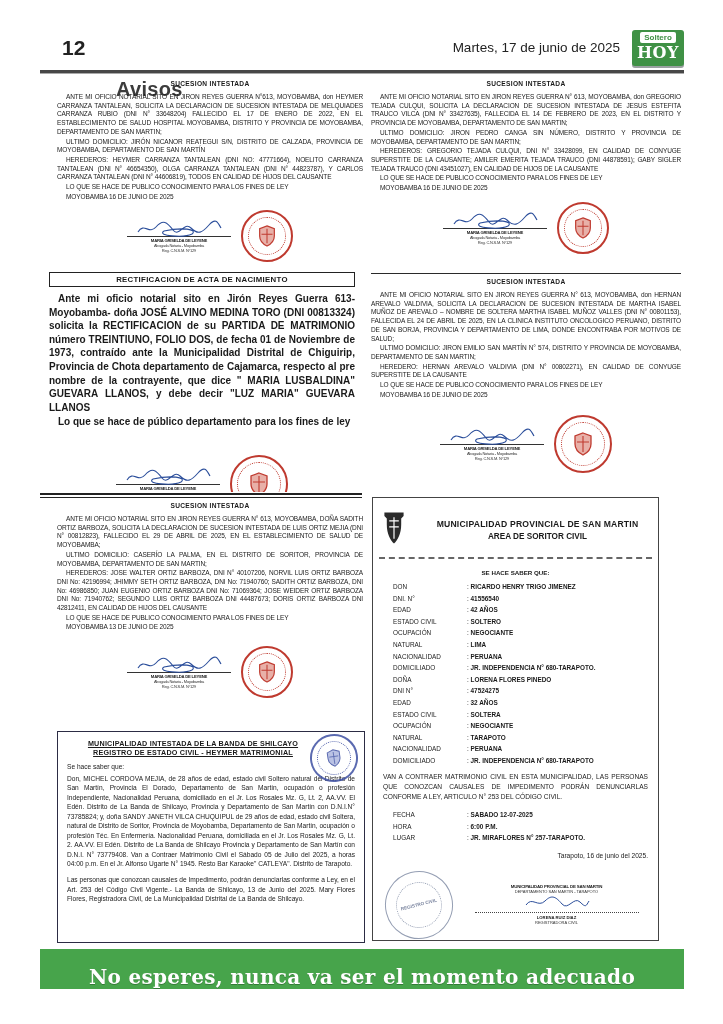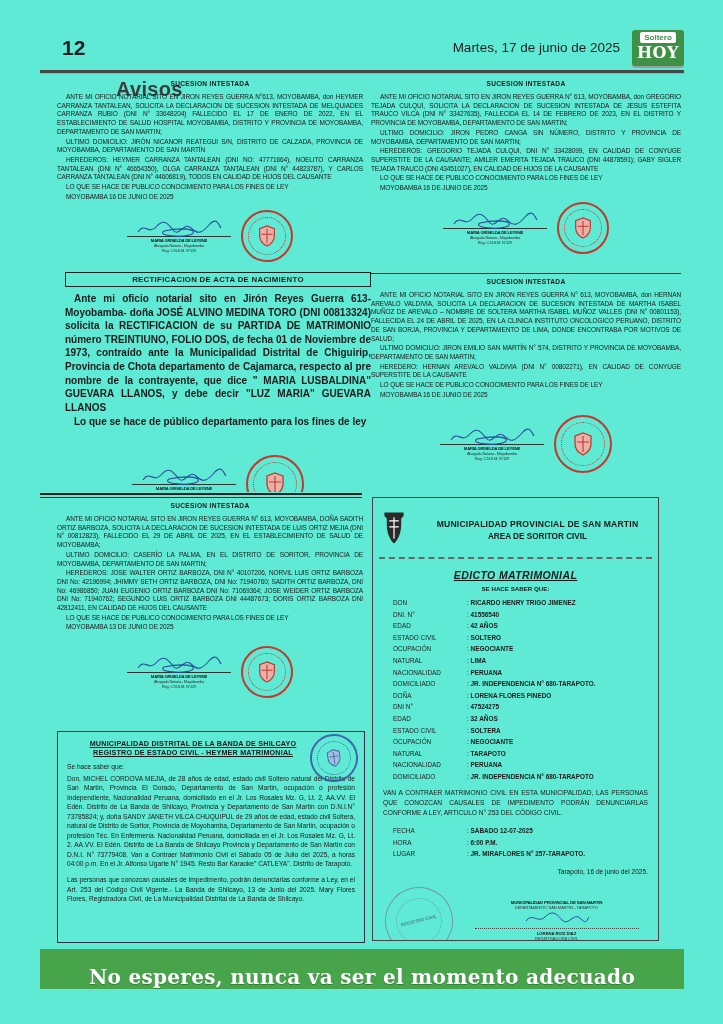--- a/index.html
+++ b/index.html
@@ -1,16 +1,16 @@
 <!DOCTYPE html>
 <html><head>
 <meta charset="utf-8">
 <style>
   html,body{margin:0;padding:0;background:#e8e8e8;}
-  .page{position:relative;width:723px;height:1024px;background:#5eead4;margin:0 auto;
+  .page{position:relative;width:723px;height:1024px;background:#ffffff;margin:0 auto;
         font-family:"Liberation Sans",sans-serif;color:#1a1a1a;overflow:hidden;
         box-shadow:0 0 4px rgba(0,0,0,.25);}
   
   .hdr{position:absolute;left:40px;top:30px;width:644px;height:38px;}
   .pagenum{position:absolute;left:22px;top:6px;font-size:21px;font-weight:bold;color:#222;}
   .section-title{position:absolute;left:76px;top:4px;font-size:20px;font-weight:bold;color:#3c3c3c;letter-spacing:.3px;margin-top:44px;}
   .hdr-date{position:absolute;right:64px;top:10px;font-size:13.5px;color:#222;}
   .logo{position:absolute;right:0;top:0;width:52px;height:36px;background:#3f9145;border-radius:3px;
         box-shadow:0 2px 0 #9aa0a0;text-align:center;}
   .logo-top{margin:2px auto 0;width:36px;height:11px;background:#fff;border-radius:2px;
@@ -137,21 +137,21 @@
         <div class="seal-in">
             <svg width="22" height="24" viewBox="0 0 24 26">
               <path d="M12 2l8 3v8c0 5-4 9-8 11-4-2-8-6-8-11V5z" fill="#e8b0a8" stroke="#bf3a2f" stroke-width="1.3"></path>
               <path d="M6 11h12M12 5v16" stroke="#bf3a2f" stroke-width="1.1"></path>
             </svg>
           </div>
       </div>
     </div>
   </div>
 
-  <div class="notice" style="left:65px;top:272px;width:306px;height:220px;">
+  <div class="notice" style="left:49px;top:272px;width:306px;height:220px;">
     <div class="n-title n-title-boxed">RECTIFICACION DE ACTA DE NACIMIENTO</div>
     <p class="npara npara-mc">Ante mi oficio notarial sito en Jirón Reyes Guerra 613- Moyobamba- doña JOSÉ ALVINO MEDINA TORO (DNI 00813324) solicita la RECTIFICACION de su PARTIDA DE MATRIMONIO número TREINTIUNO, FOLIO DOS, de fecha 01 de Noviembre de 1973, contraído ante la Municipalidad Distrital de Chiguirip, Provincia de Chota departamento de Cajamarca, respecto al pre nombre de la contrayente, que dice " MARIA LUSBALDINA" GUEVARA LLANOS,  y debe decir "LUZ MARIA" GUEVARA LLANOS</p>
     <p class="npara npara-mc">Lo que se hace de público departamento para los fines de ley</p>
     <div class="stampblk" style="margin-top:26px;">
       <div class="sig">
         <svg width="90" height="18" viewBox="0 0 90 18">
           <path d="M4 13 C10 3 15 16 22 8 S33 3 39 11 S50 2 57 9 S68 14 75 6 S84 4 87 9 M30 12 c18 -4 34 -2 28 3 c-8 4 -36 2 -28 -3" fill="none" stroke="#2b4e9b" stroke-width="1.1"></path>
         </svg>
         <div class="sigl1">MARIA GRISELDA DE LEYENE</div>
         <div class="sigl2">Abogada Notaria - Moyobamba</div>
@@ -227,21 +227,21 @@
 
   <div class="bandabox" style="left:57px;top:731px;width:288px;height:196px;">
     <div class="blueseal">
       <div class="blueseal-in">
           <svg width="18" height="20" viewBox="0 0 24 26">
             <path d="M12 2l8 3v8c0 5-4 9-8 11-4-2-8-6-8-11V5z" fill="#aeb8e0" stroke="#3f51a3" stroke-width="1.3"></path>
             <path d="M6 11h12M12 5v16" stroke="#3f51a3" stroke-width="1.1"></path>
           </svg>
         </div>
     </div>
-    <div class="banda-t" style="width:252px;">MUNICIPALIDAD DISTRITAL DE LA BANDA DE SHILCAYO</div>
+    <div class="banda-t" style="width:252px;">MUNICIPALIDAD INTESTADA DE LA BANDA DE SHILCAYO</div>
     <div class="banda-t" style="width:252px;">REGISTRO DE ESTADO CIVIL - HEYMER MATRIMONIAL</div>
     <div class="banda-body">
       <p style="margin-bottom:2px;">Se hace saber que:</p>
       <p>Don, MICHEL CORDOVA MEJIA, de 28 años de edad, estado civil Soltero natural del Distrito de San Martín, Provincia El Dorado, Departamento de San Martín, ocupación o profesión Independiente, Nacionalidad Peruana, domiciliado en el Jr. Los Rosales Mz. G, Lt. 2, AA.VV. El Edén. Distrito de La Banda de Shilcayo, Provincia y Departamento de San Martín con D.N.I.N° 73785824; y, doña SANDY JANETH VILCA CHUQUIPUL de 29 años de edad, estado civil Soltera, natural de Distrito de Soritor, Provincia de Moyobamba, Departamento de San Martín, ocupación o profesión Téc. En Enfermería. Nacionalidad Peruana, domiciliada en el Jr. Los Rosales Mz. G, Lt. 2. AA.VV. El Edén. Distrito de La Banda de Shilcayo Provincia y Departamento de San Martín con D.N.I. N° 73779408. Van a Contraer Matrimonio Civil el Sábado 05 de Julio del 2025, a horas 04:00 p.m. En el Jr. Alfonso Ugarte N° 1945. Resto Bar Karaoke" CATLEYA". Distrito de Tarapoto.</p>
       <p>Las personas que conozcan causales de Impedimento, podrán denunciarlas conforme a Ley, en el Art. 253 del Código Civil Vigente.- La Banda de Shilcayo, 13 de Junio del 2025. Mary Flores Flores, Registradora Civil, de La Municipalidad Distrital de La Banda de Shilcayo.</p>
     </div>
   </div>
 
   <div class="edictobox" style="left:372px;top:497px;width:273px;height:418px;">
     <div class="ed-head">
@@ -250,21 +250,20 @@
             <path d="M4 2h16v3l-2 2v5c0 8-3 13-6 16-3-3-6-8-6-16V7L4 5z" fill="#2a2a2a"></path>
             <path d="M8 9h8M8 14h8M12 6v18" stroke="#ffffff" stroke-width="1"></path>
           </svg>
       </div>
       <div class="ed-org">
         <div class="ed-org1">MUNICIPALIDAD PROVINCIAL DE SAN MARTIN</div>
         <div class="ed-org2">AREA DE SORITOR CIVIL</div>
       </div>
     </div>
     <div class="ed-dash"></div>
-    <div class="ed-title">EDICTO MATRIMONIAL</div>
     <div class="ed-sub">SE HACE SABER QUE:</div>
 
     <div class="fields">
 
         <div class="frow">
           <span class="flab">DON</span>
           <span class="fval">RICARDO HENRY TRIGO JIMENEZ</span>
         </div>
 
         <div class="frow">

